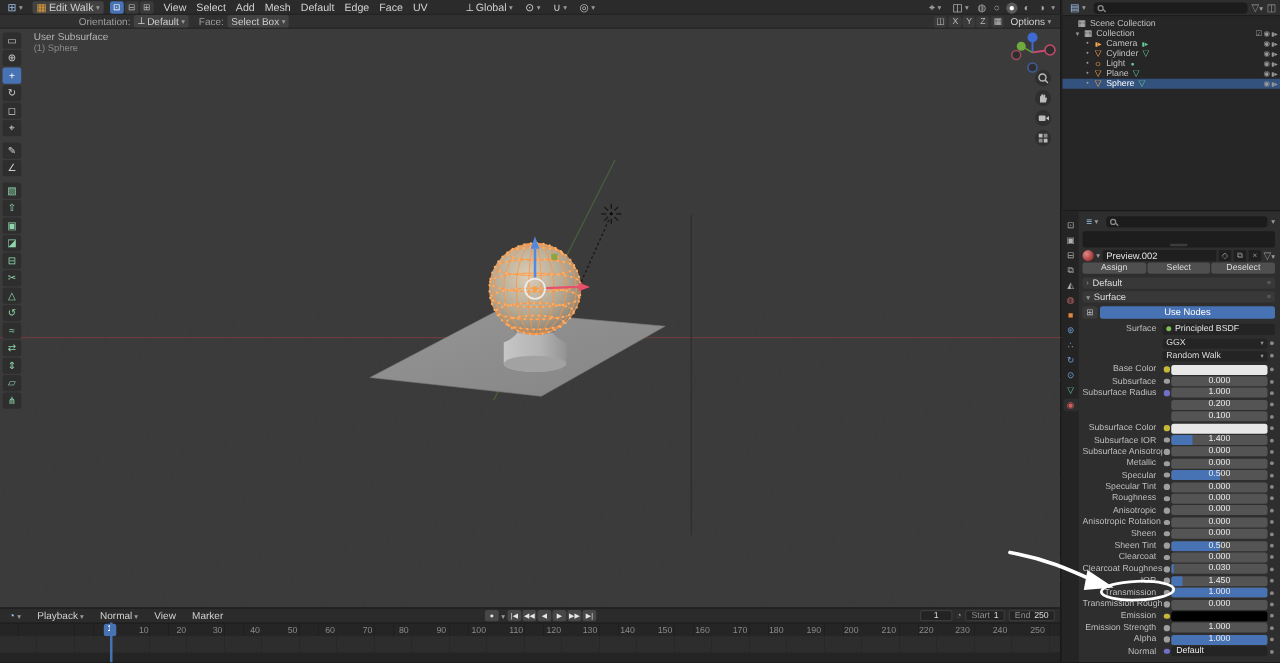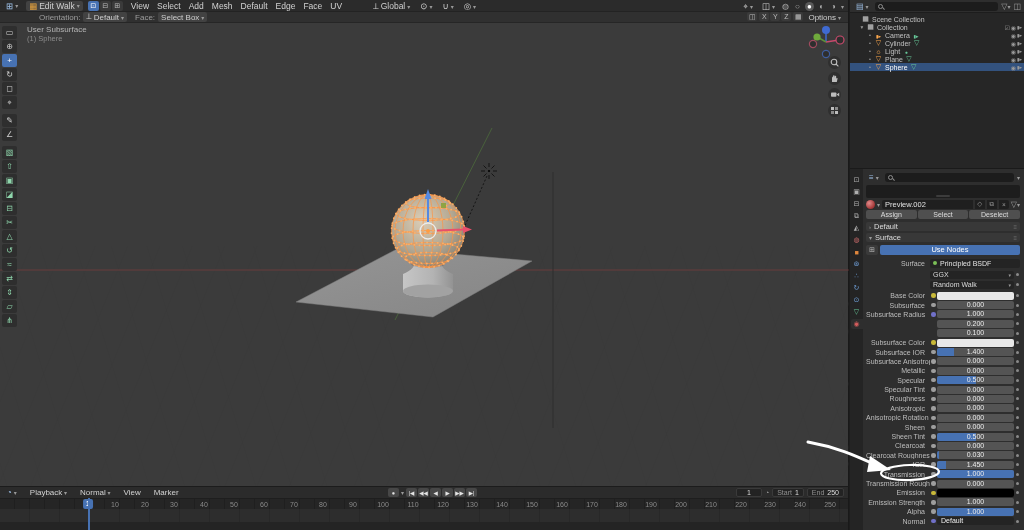--- a/index.html
+++ b/index.html
@@ -17,21 +17,21 @@
   .hbtn.box { background:#424242; }
   .caret { font-size:6px; color:#999; }
   .menu { padding:0 3px; color:#d2d2d2; }
   .selmode { display:flex; gap:1px; }
   .selmode span { width:11px; height:10px; background:#3a3a3a; border-radius:2px; display:flex; align-items:center; justify-content:center; font-size:7px; color:#bbb; }
   .selmode span.on { background:#4772b3; color:#fff; }
   .hcenter { position:absolute; left:370px; top:1px; display:flex; gap:4px; align-items:center; }
   .hright { position:absolute; right:4px; top:1px; display:flex; gap:3px; align-items:center; }
   .shadeball { width:9px; height:9px; border-radius:50%; display:flex; align-items:center; justify-content:center; font-size:8px; color:#aaa; }
   .shadeball.on { background:#5a5a5a; color:#fff; }
-  .vh2 .right2 { position:absolute; right:4px; display:flex; gap:2px; align-items:flex-start; }
+  .vh2 .right2 { position:absolute; right:4px; display:flex; gap:2px; align-items:flex-end; }
   .xyzbtn { width:10px; height:9px; background:#3a3a3a; border-radius:2px; text-align:center; font-size:7px; color:#bbb; line-height:9px; }
   .scene { position:absolute; left:0; top:23px; width:849px; height:463px; }
   .vplabel { position:absolute; left:27px; top:25px; z-index:4; line-height:9px; }
   .vplabel .l1 { color:#b5b5b5; font-size:8px; }
   .vplabel .l2 { color:#8b8b8b; font-size:7.5px; }
   .toolbar { position:absolute; left:2px; top:26px; width:15px; display:flex; flex-direction:column; gap:1px; z-index:4; }
   .tool { width:15px; height:13px; background:#2e2e2e; border-radius:2px; display:flex; align-items:center; justify-content:center; font-size:8px; }
   .tool.active { background:#4772b3; color:#fff; }
   .tool.gap { margin-top:4px; }
   .navgizmo { position:absolute; left:806px; top:24px; z-index:4; }
@@ -186,21 +186,21 @@
           </span>
         <span class="shadeball">◍</span>
         <span class="shadeball">○</span>
         <span class="shadeball on">●</span>
         <span class="shadeball">◐</span>
         <span class="shadeball">◑</span>
         <span class="caret">▾</span>
       </span>
     </div>
     <div class="vh2">
-      <span style="padding-left:39px;color:#9e9e9e">Orientation:</span>
+      <span style="padding-left:63px;color:#9e9e9e">Orientation:</span>
       <span class="hbtn box" style="margin-left:3px">
           <span>⟂</span>
           <span>Default</span>
           <span class="caret">▾</span>
         </span>
       <span style="margin-left:8px;color:#9e9e9e">Face:</span>
       <span class="hbtn box" style="margin-left:3px">
           <span>Select Box</span>
           <span class="caret">▾</span>
         </span>

